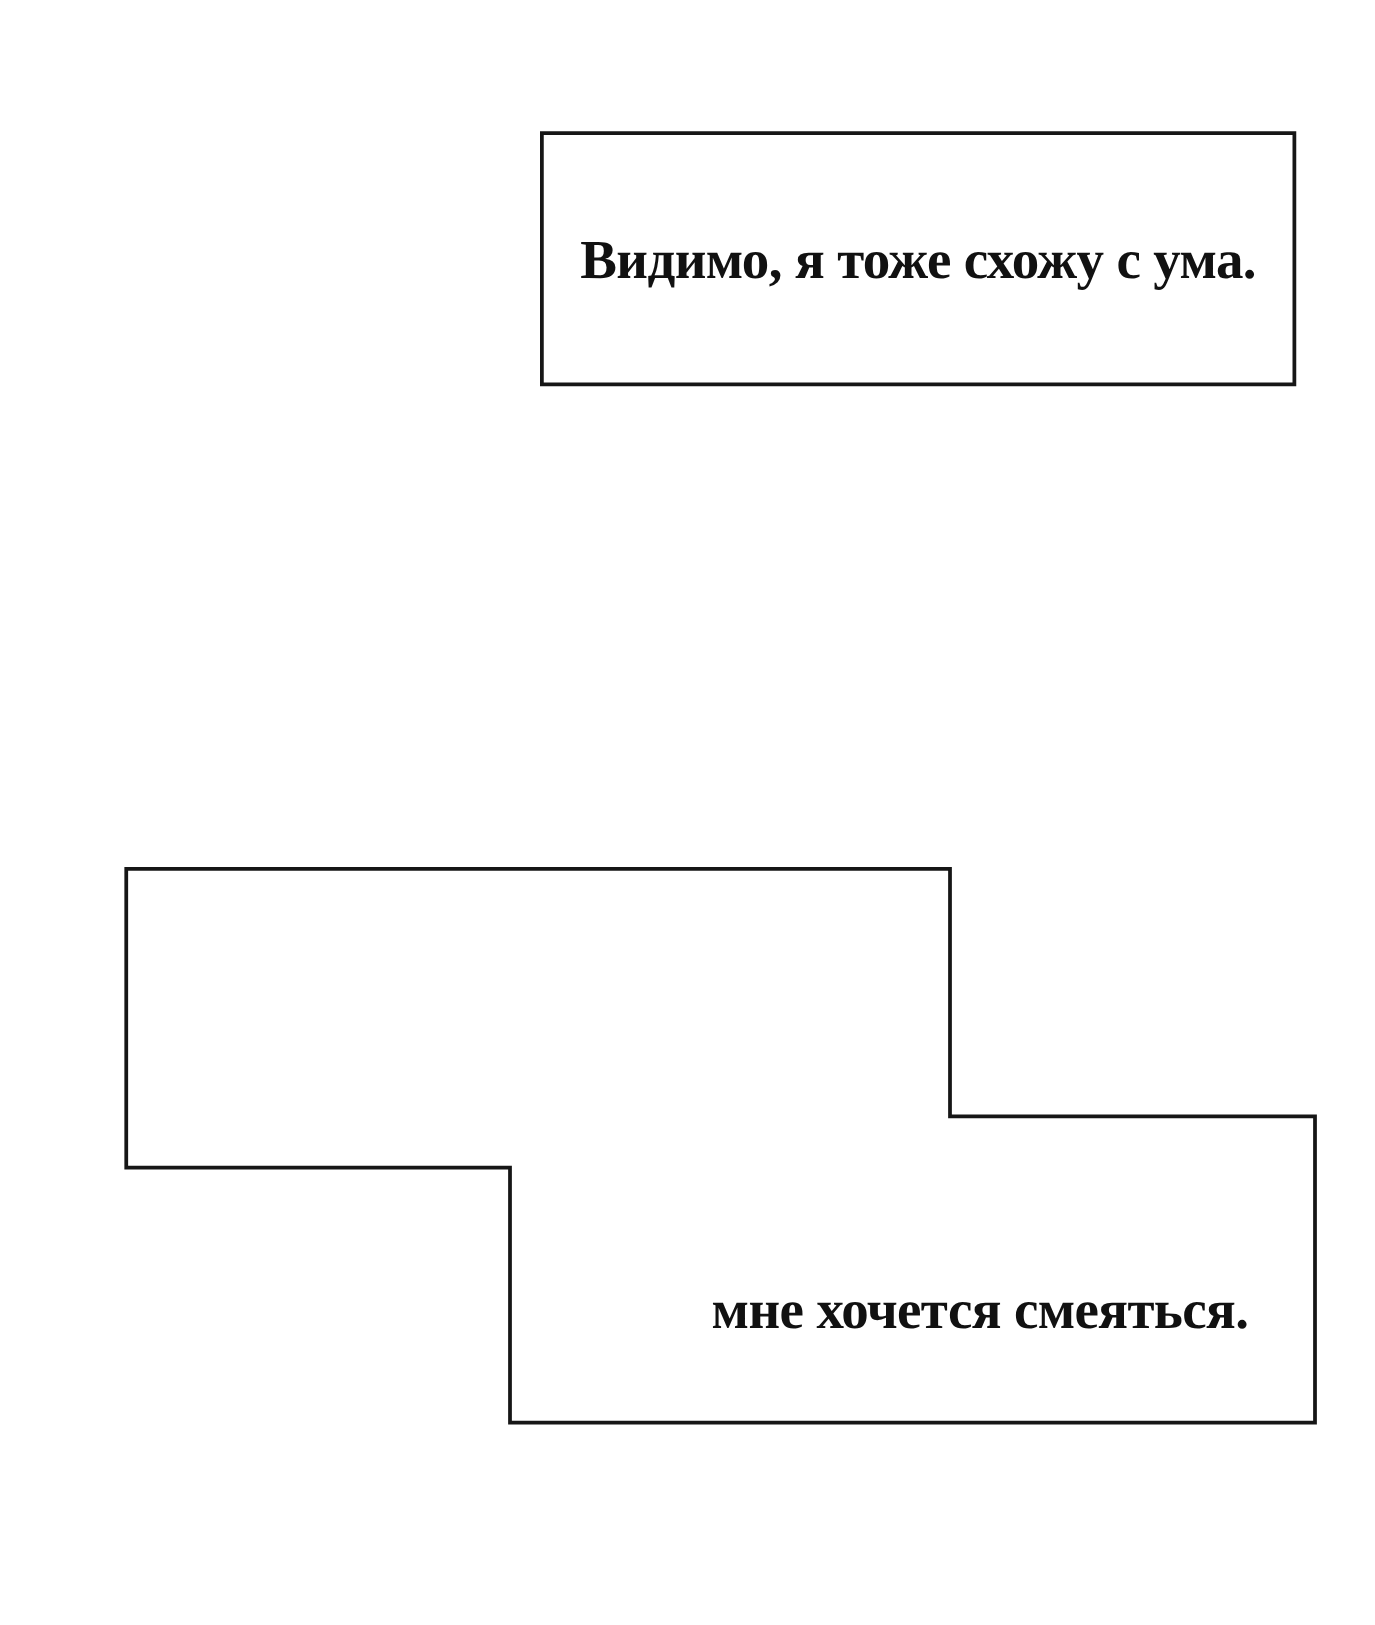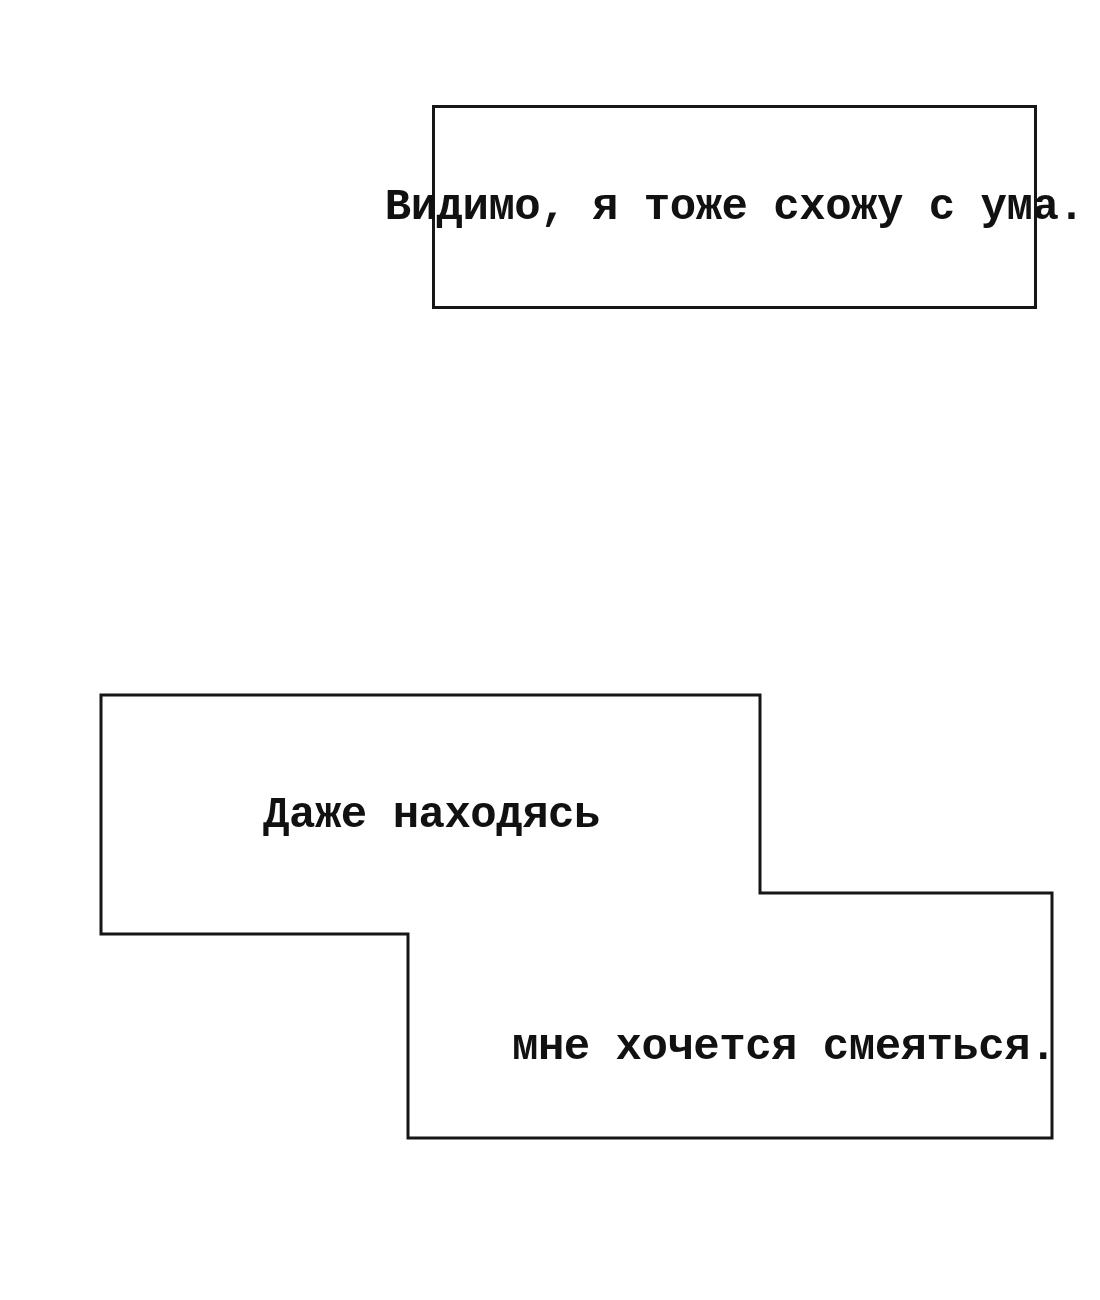--- a/index.html
+++ b/index.html
@@ -12,21 +12,21 @@
     margin:0;
     padding:0;
     background:var(--page-bg);
   }
   .canvas{
     position:relative;
     width:1100px;
     height:1300px;
     background:var(--page-bg);
     overflow:hidden;
-    font-family:Liberation Mono, monospace;
+    font-family:Liberation Serif, serif;
   }
   .caption{
     position:absolute;
     display:flex;
     flex-direction:column;
     align-items:center;
     justify-content:center;
     text-align:center;
     color:var(--text-color);
     font-weight:bold;
@@ -84,20 +84,19 @@
   <div class="box-top"></div>
   <div class="caption caption-top">
     <div>Видимо, я тоже схожу с ума.</div>
   </div>
 
   <svg class="union-shape" viewBox="0 0 1100 1300" xmlns="http://www.w3.org/2000/svg">
     <polygon points="101,695 760,695 760,893 1052,893 1052,1138 408,1138 408,934 101,934"></polygon>
   </svg>
 
   <div class="caption caption-bl">
-    <div>Даже находясь</div>
   </div>
 
   <div class="caption caption-br">
     <div>мне хочется смеяться.</div>
   </div>
 
 </div>
 
 </body></html>

